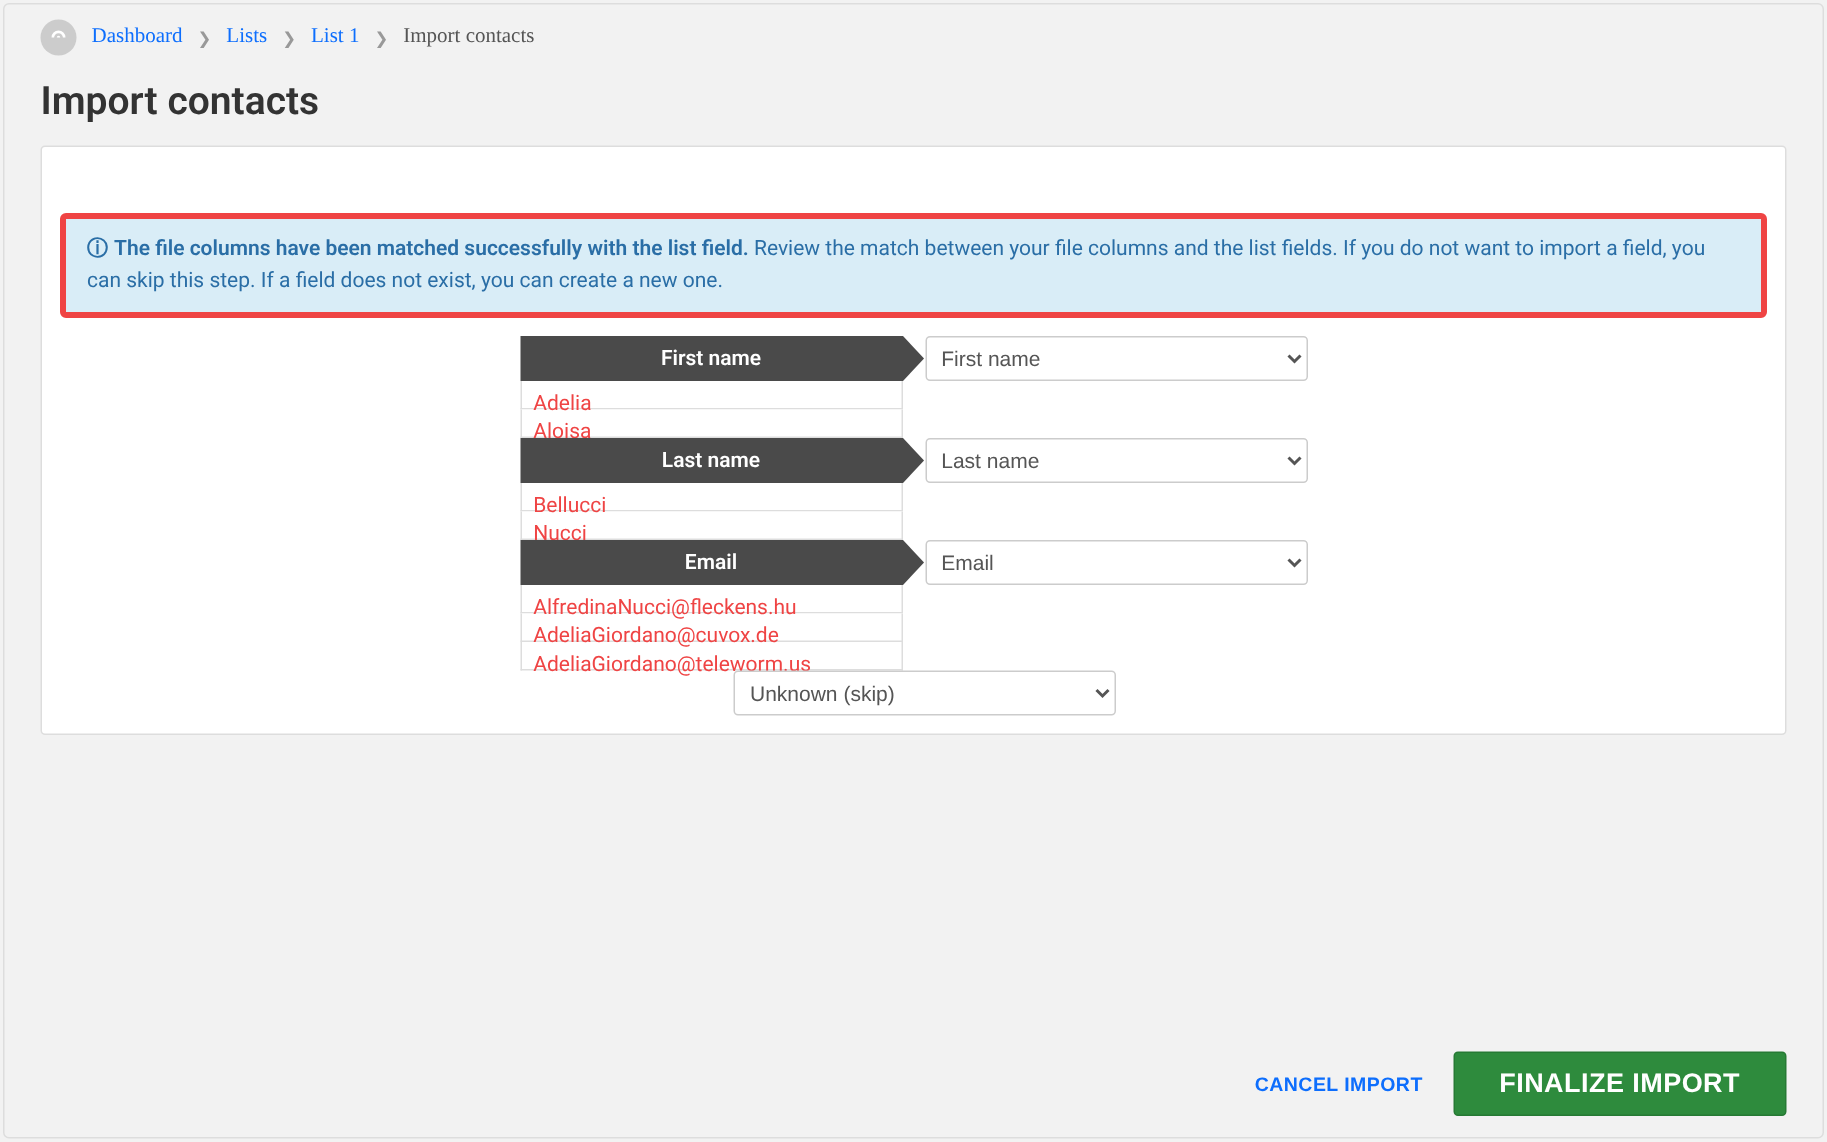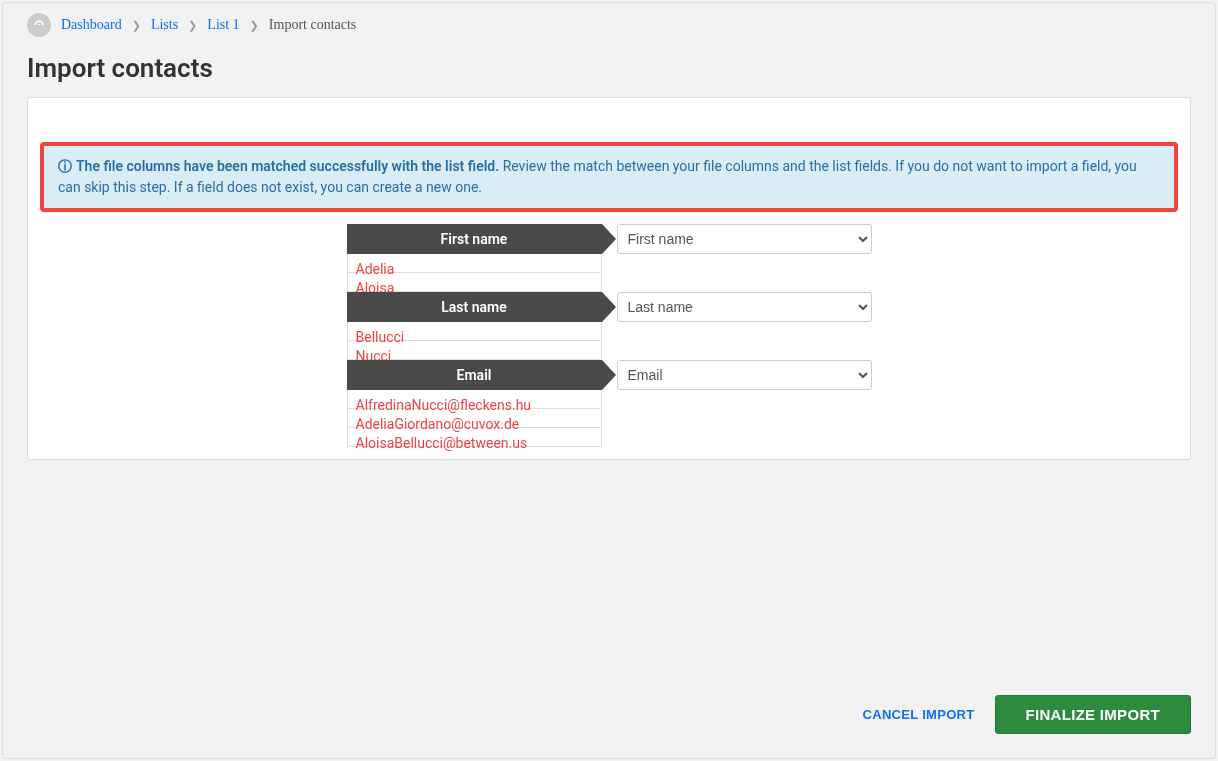--- a/index.html
+++ b/index.html
@@ -110,40 +110,40 @@
     font-size: 14px;
     color: #555;
     background: #fff;
     border: 1px solid #ccc;
     border-radius: 3px;
     padding: 2px 6px;
   }
   .footer {
     position: absolute;
     right: 24px;
-    bottom: 24px;
+    bottom: 14px;
     display: flex;
     gap: 14px;
     align-items: center;
   }
   .btn-link {
     background: none;
     border: none;
     color: #0d6efd;
     font-weight: 600;
     font-size: 13px;
     letter-spacing: 0.3px;
     cursor: pointer;
   }
   .btn-primary {
     background: #2e8b3d;
     border: 1px solid #267a34;
     color: #fff;
     font-weight: 600;
-    font-size: 15px;
+    font-size: 18px;
     letter-spacing: 0.3px;
     padding: 10px 30px;
     border-radius: 3px;
     cursor: pointer;
   }
   .info-icon::before {
     content: "ⓘ";
     font-weight: bold;
     margin-right: 4px;
   }
@@ -191,25 +191,26 @@
             <div class="row-cell">Bellucci</div>
             <div class="row-cell">Nucci</div>
           </div>
           <div class="col-right"><select><option>First name</option><option selected="">Last name</option><option>Email</option><option>Unknown (skip)</option></select></div>
         </div>
         <div class="group">
           <div class="col-left">
             <div class="header-bar">Email</div>
             <div class="row-cell">AlfredinaNucci@fleckens.hu</div>
             <div class="row-cell">AdeliaGiordano@cuvox.de</div>
-            <div class="row-cell">AloisaBellucci@between.us</div>
+            <div class="row-cell">AdeliaGiordano@teleworm.us</div>
           </div>
           <div class="col-right"><select><option>First name</option><option>Last name</option><option selected="">Email</option><option>Unknown (skip)</option></select></div>
         </div>
         <div class="group">
+          <div class="col-right"><select><option>First name</option><option>Last name</option><option>Email</option><option selected="">Unknown (skip)</option></select></div>
         </div>
       </div>
   </div>
 
   <div class="footer">
     <button class="btn-link">CANCEL IMPORT</button>
     <button class="btn-primary">FINALIZE IMPORT</button>
   </div>
 </div>
 

